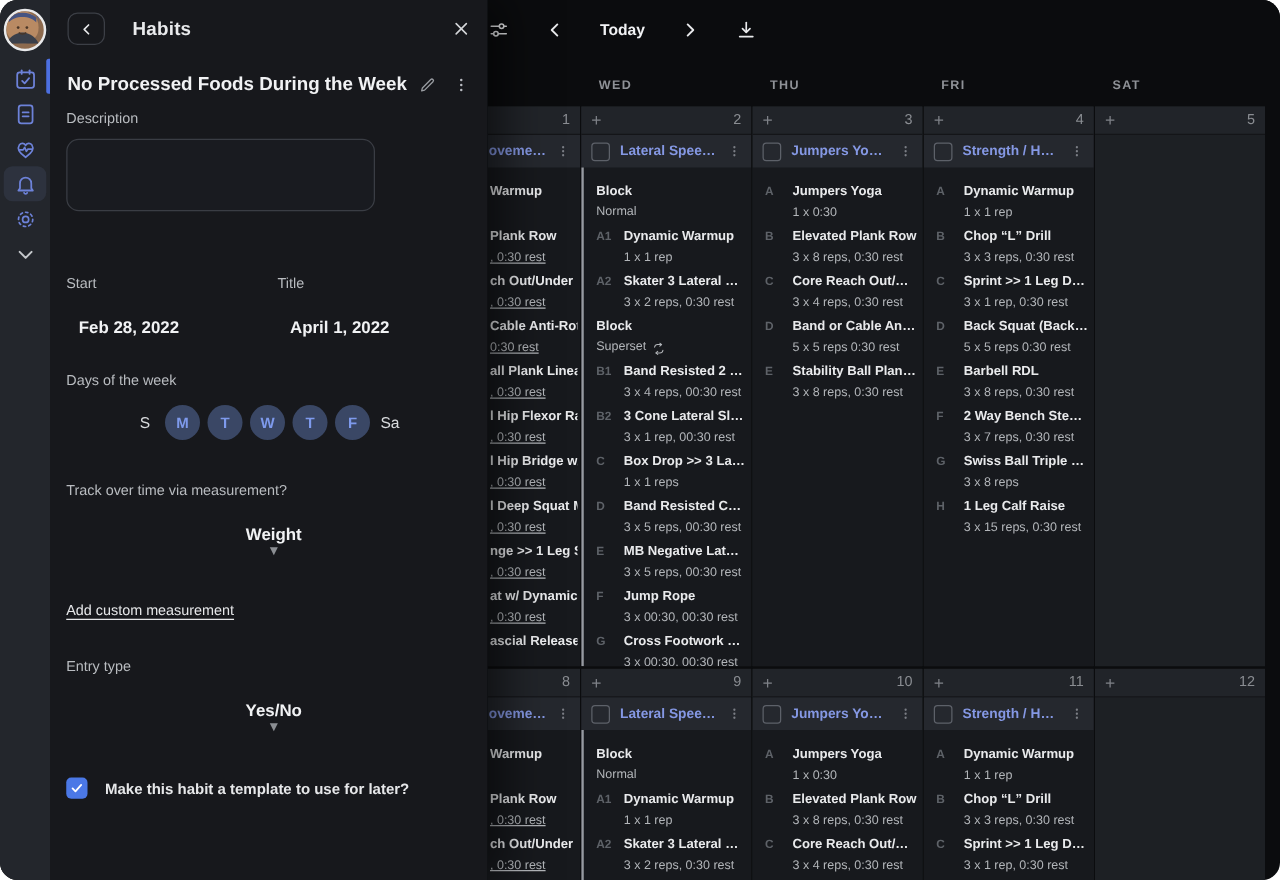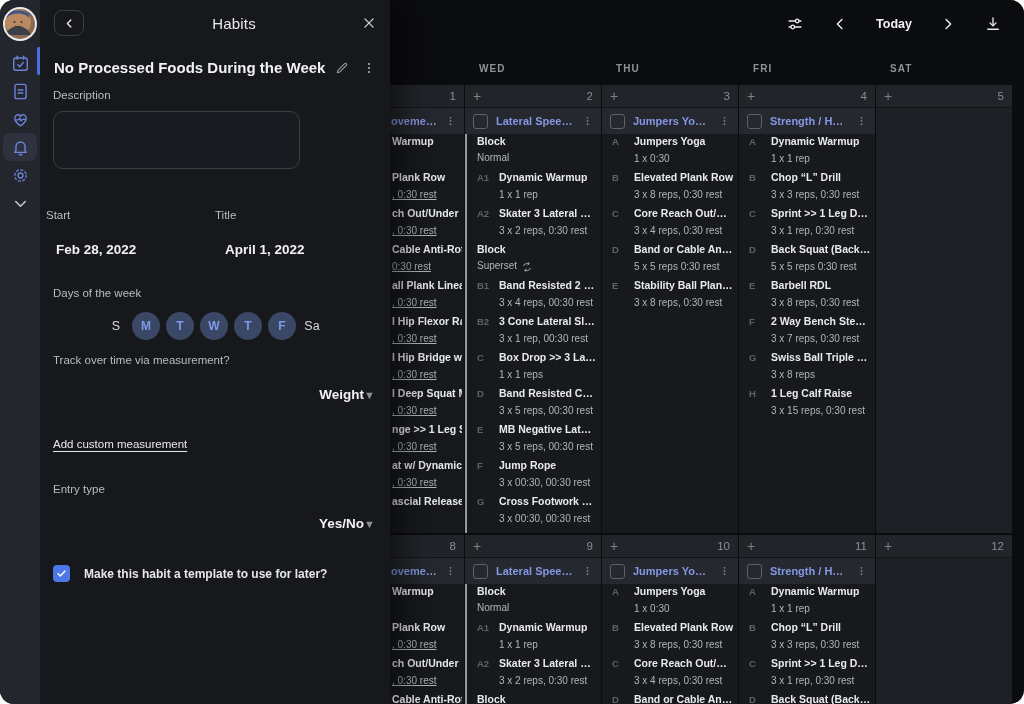--- a/index.html
+++ b/index.html
@@ -13,70 +13,70 @@
   .nav-item svg{width:19px;height:19px;}
   .nav-item.first{margin-top:8px;}
   .nav-item.active-bg{background:#2d323e;}
   .nav-item.collapse{color:#c3c6ca;}
   .active-bar{position:absolute;right:0;top:47px;width:3px;height:28px;background:#4c6fe0;border-radius:2px 0 0 2px;}
 
   
   .modal{position:absolute;left:40px;top:0;bottom:0;width:350px;background:#17181c;z-index:30;box-shadow:12px 0 34px rgba(0,0,0,.55);color:#e9eaec;}
   .m-header{display:flex;align-items:center;height:46px;padding:0 14px;}
   .back-btn{width:28px;height:24px;border:1px solid #3c3f46;border-radius:8px;background:transparent;color:#e9eaec;display:flex;align-items:center;justify-content:center;cursor:pointer;flex:none;}
-  .m-title{font-size:15px;font-weight:400;letter-spacing:.2px;margin-left:22px;flex:1;text-align:center;}
+  .m-title{font-size:15px;font-weight:700;letter-spacing:.2px;margin-left:22px;flex:1;}
   .close-x{color:#d4d6d9;cursor:pointer;flex:none;display:flex;}
   .habit-row{display:flex;align-items:center;padding:0 14px;margin-top:13px;}
   .habit-title{font-size:15px;font-weight:700;color:#f1f2f4;}
   .edit-pencil{margin-left:10px;color:#9a9da2;display:flex;cursor:pointer;}
   .kebab{margin-left:auto;color:#b7bac0;display:flex;cursor:pointer;}
   .flabel{font-size:11.5px;color:#b9bcc0;}
   .desc-row{display:flex;padding:0 13px;margin-top:13px;gap:15px;}
   .desc-col{width:247px;flex:none;display:flex;flex-direction:column;}
   .img-col{flex:1;display:flex;flex-direction:column;}
   .desc-box{margin-top:10px;height:44px;background:#191b20;border:1px solid #3a3d44;border-radius:10px;resize:none;outline:none;color:#e9eaec;font-family:"Liberation Sans",sans-serif;font-size:12px;padding:6px 8px;}
   .img-tile{margin-top:10px;width:70px;height:51px;border-radius:10px;background:linear-gradient(115deg,#a9b2e5 8%,#9cd9d1 88%);display:flex;align-items:center;justify-content:center;cursor:pointer;}
-  .dates-row{display:flex;padding:0 13px;margin-top:36px;justify-content:center;}
+  .dates-row{display:flex;padding:0 13px;margin-top:48px;}
   .date-col{width:169px;flex:none;}
   .date-val{font-size:13.5px;font-weight:700;color:#f1f2f4;margin-top:19px;padding-left:10px;cursor:pointer;}
   .days-label{padding:0 13px;margin-top:30px;}
   .days-row{display:flex;align-items:center;gap:6px;margin-top:13px;padding-left:66px;}
   .day-plain{width:20px;text-align:center;font-size:12.5px;color:#d9dbde;}
   .day-circle{width:28px;height:28px;border-radius:50%;background:#3a4765;color:#7e9aec;font-size:12px;font-weight:700;display:flex;align-items:center;justify-content:center;cursor:pointer;}
-  .track-label{padding:0 13px;margin-top:14px;}
-  .select-row{display:flex;align-items:center;justify-content:flex-end;padding:0 15px 0 23px;margin-top:21px;cursor:pointer;}
+  .track-label{padding:0 13px;margin-top:35px;}
+  .select-row{display:flex;align-items:center;justify-content:space-between;padding:0 15px 0 23px;margin-top:21px;cursor:pointer;flex-direction:column;}
   .select-val{font-size:13.5px;font-weight:700;color:#f1f2f4;}
   .select-chev{color:#8b8e93;font-size:11px;}
   .link-row{padding:0 13px;margin-top:32px;}
   .add-link{font-size:11.5px;color:#e6e7e9;text-decoration:underline;text-underline-offset:3px;cursor:pointer;}
   .entry-label{padding:0 13px;margin-top:31px;}
   .check-row{display:flex;align-items:center;gap:14px;padding:0 13px;margin-top:34px;}
   .check-box{width:17px;height:17px;border-radius:4px;background:#4b78e6;display:flex;align-items:center;justify-content:center;cursor:pointer;flex:none;}
   .check-label{font-size:12px;font-weight:700;color:#e6e7e9;}
 
   
-  .topbar{position:absolute;left:390px;right:0;top:0;height:48px;background:#0b0c0e;display:flex;align-items:center;justify-content:flex-end;gap:27px;padding-right:22px;color:#e9eaec;z-index:5;}
+  .topbar{position:absolute;left:390px;right:0;top:0;height:48px;background:#0b0c0e;display:flex;align-items:center;gap:27px;padding-right:22px;color:#e9eaec;z-index:5;}
   .tb-btn{display:flex;align-items:center;color:#e9eaec;cursor:pointer;}
   .tb-btn svg{width:18px;height:18px;}
   .today-label{font-size:12.5px;font-weight:600;color:#f1f2f4;}
   .dayheader{position:absolute;left:390px;top:48px;width:622px;height:37px;display:grid;grid-template-columns:74px 136px 136px 136px 136px;column-gap:1px;align-items:end;background:#0b0c0e;z-index:4;}
   .dh-label{padding:0 0 11px 14px;color:#8f9297;font-size:10px;letter-spacing:1.1px;font-weight:600;}
   .grid{position:absolute;left:390px;top:85px;bottom:0;width:622px;display:flex;flex-direction:column;gap:2px;overflow:hidden;z-index:4;}
   .week-row{display:grid;grid-template-columns:74px 136px 136px 136px 136px;column-gap:1px;height:448px;flex:none;}
   .cell{background:#1d2024;display:flex;flex-direction:column;overflow:hidden;}
   .strip{height:22px;flex:none;display:flex;align-items:center;padding:0 8px;background:#212429;border-bottom:1px solid #141518;}
   .plus{color:#7e8187;font-size:14px;font-weight:400;line-height:1;cursor:pointer;}
   .datenum{color:#8a8d92;font-size:11.5px;margin-left:auto;}
   .card{flex:1;display:flex;flex-direction:column;min-height:0;background:#17191d;}
   .card-header{flex:none;height:26px;display:flex;align-items:center;gap:8px;padding:0 8px;background:#25282e;}
   .card-header.clipped{padding-left:1px;}
   .cb{width:13px;height:13px;border:1.5px solid #5d6169;border-radius:3px;flex:none;cursor:pointer;}
   .card-title{color:#8598e4;font-size:11px;font-weight:700;white-space:nowrap;overflow:hidden;text-overflow:ellipsis;flex:1;cursor:pointer;}
   .card-dots{color:#7b7e85;flex:none;display:flex;cursor:pointer;}
-  .card-body{flex:1;padding-top:1px;overflow:hidden;}
+  .card-body{flex:1;padding-top:13px;overflow:hidden;}
   .card-body.blockline{border-left:2px solid #979aa1;}
   .entry{display:grid;grid-template-columns:22px 1fr;padding:0 4px 0 10px;margin-bottom:6px;cursor:pointer;}
   .entry .tag{color:#5e6268;font-size:9.5px;font-weight:700;padding-top:1px;}
   .entry .nm{color:#e9eaec;font-size:10.5px;font-weight:700;line-height:13px;white-space:nowrap;overflow:hidden;text-overflow:ellipsis;}
   .entry .dt{grid-column:2;color:#b2b5b9;font-size:10px;line-height:13px;margin-top:4px;min-height:13px;white-space:nowrap;overflow:hidden;}
   .blockrow{padding:0 4px 0 10px;margin-bottom:7px;}
   .blockrow .bn{color:#e9eaec;font-size:10.5px;font-weight:700;line-height:13px;}
   .blockrow .bm{color:#b2b5b9;font-size:10px;line-height:13px;margin-top:3px;display:flex;align-items:flex-end;gap:5px;}
   .cl-entry{padding:0 2px;margin-bottom:6px;cursor:pointer;}
   .cl-entry .nm{color:#e9eaec;font-size:10.5px;font-weight:700;line-height:13px;white-space:nowrap;overflow:hidden;}

